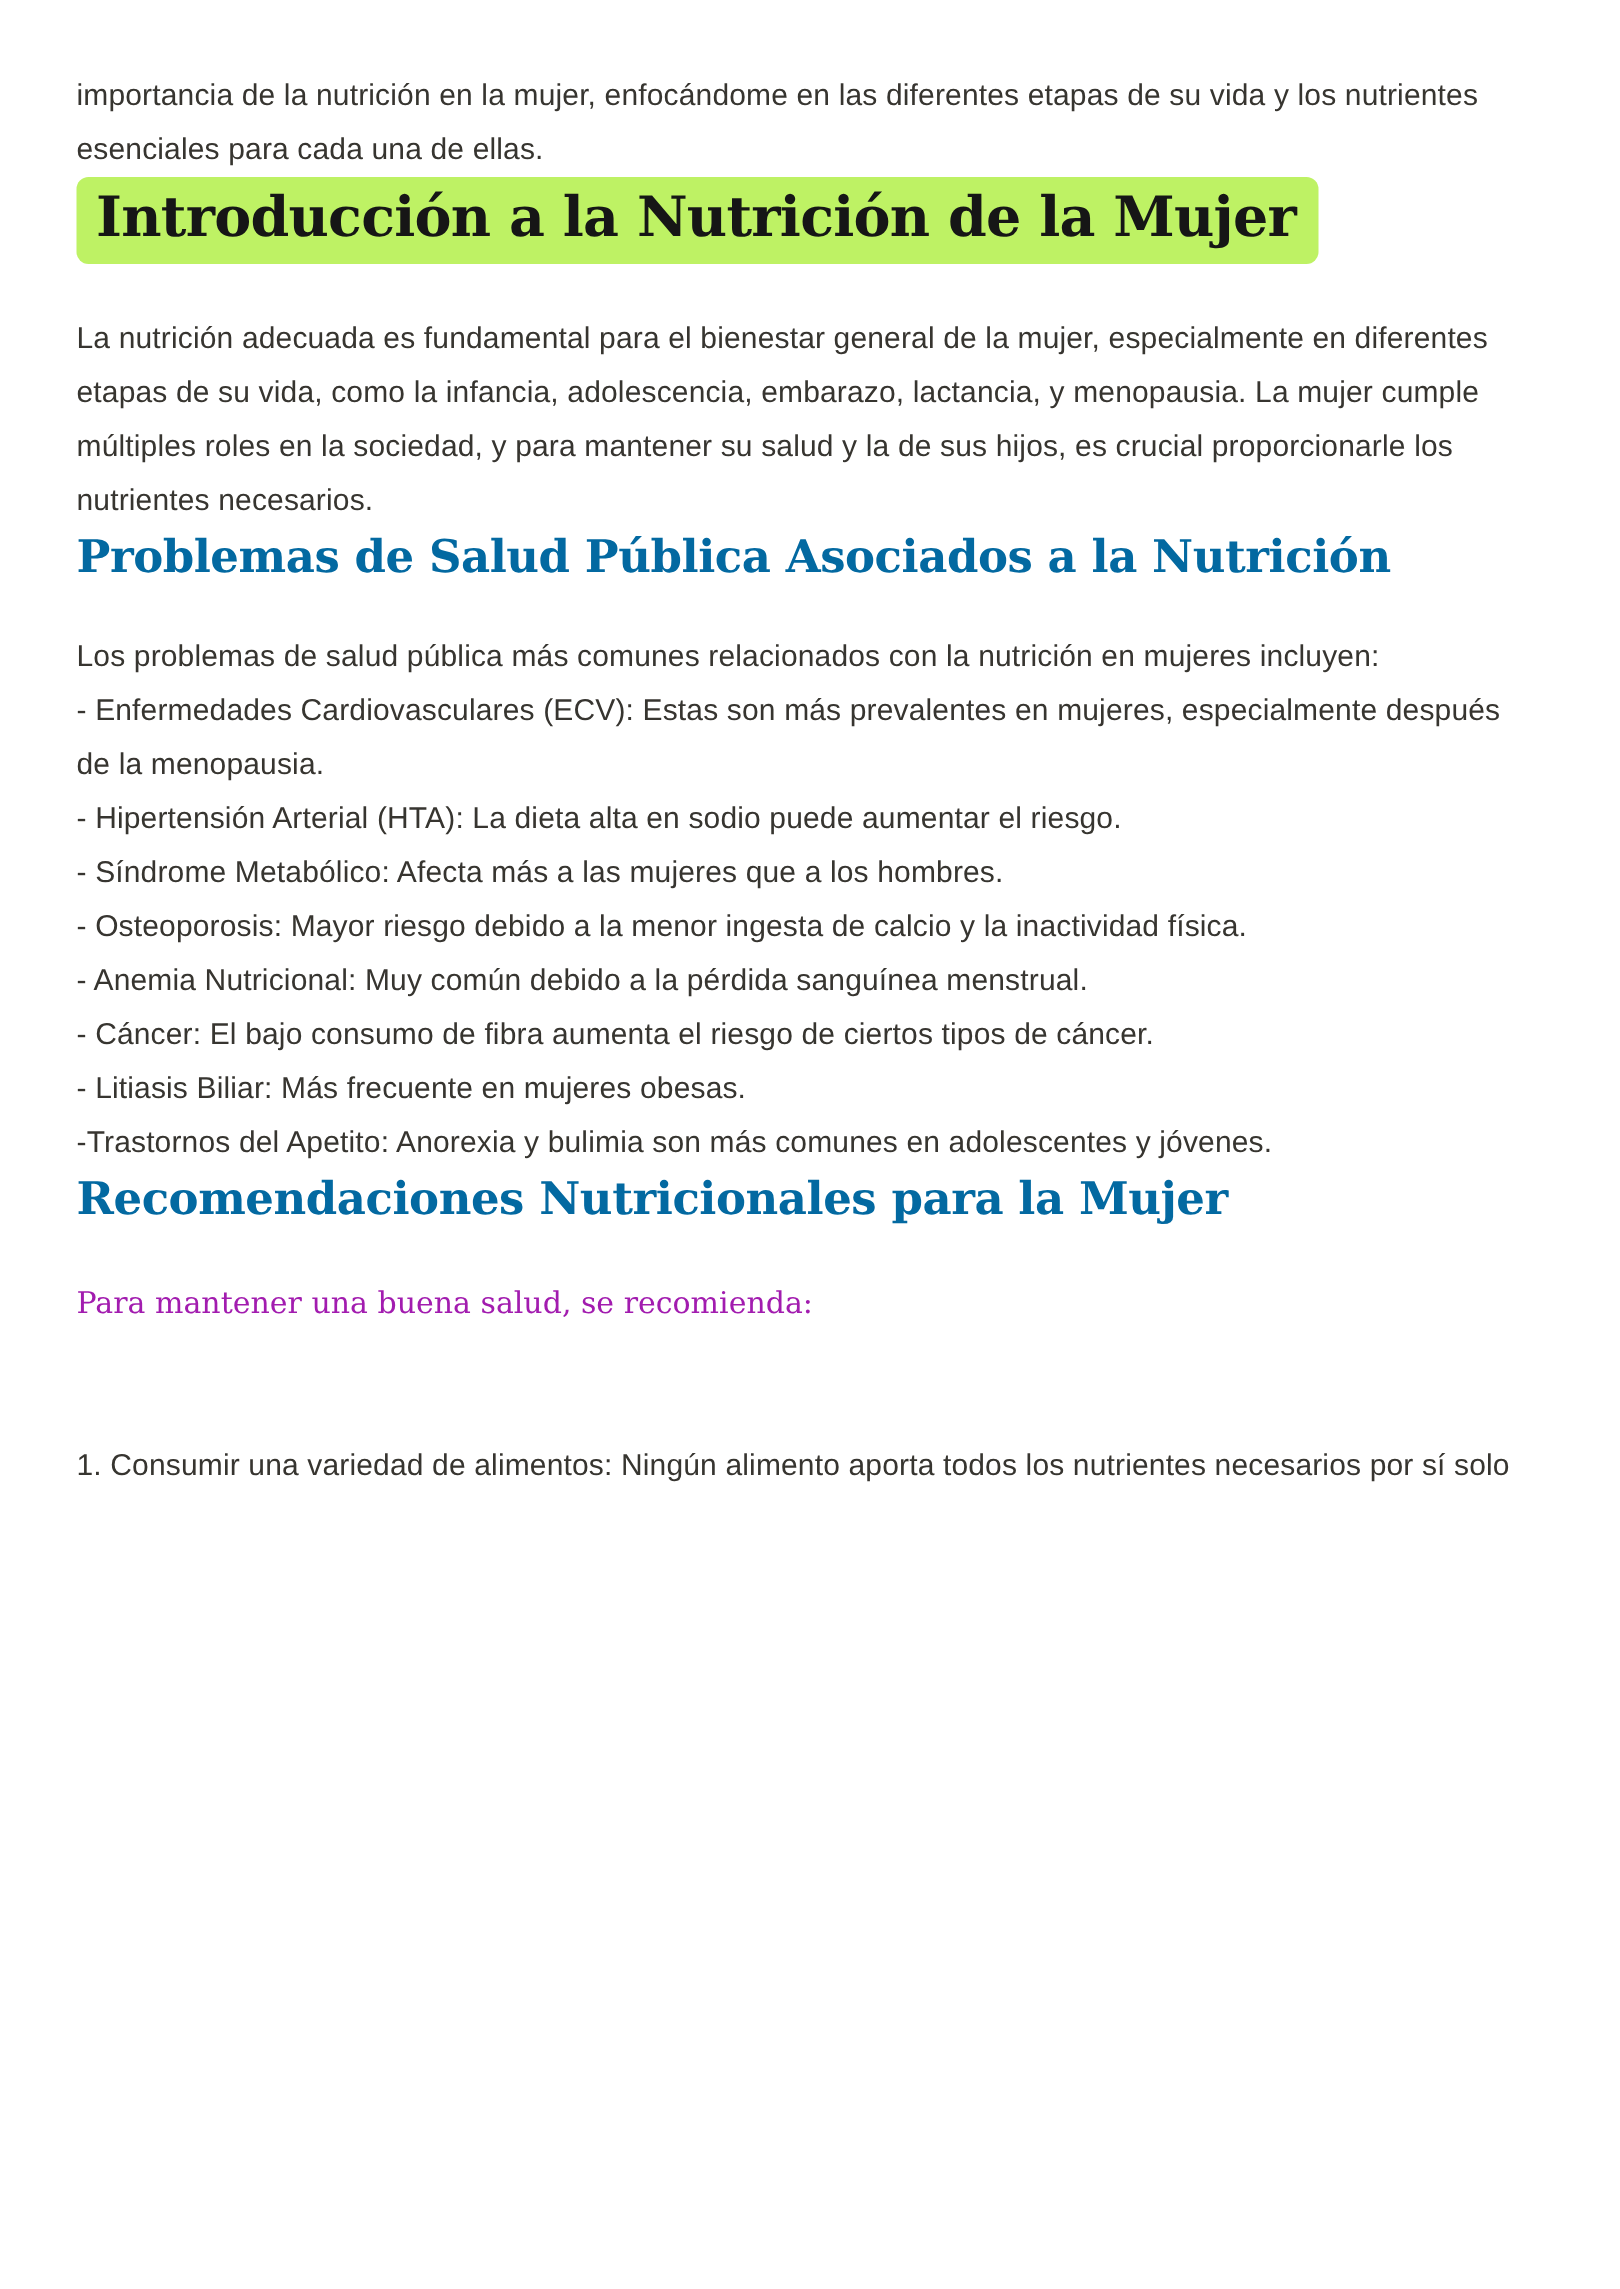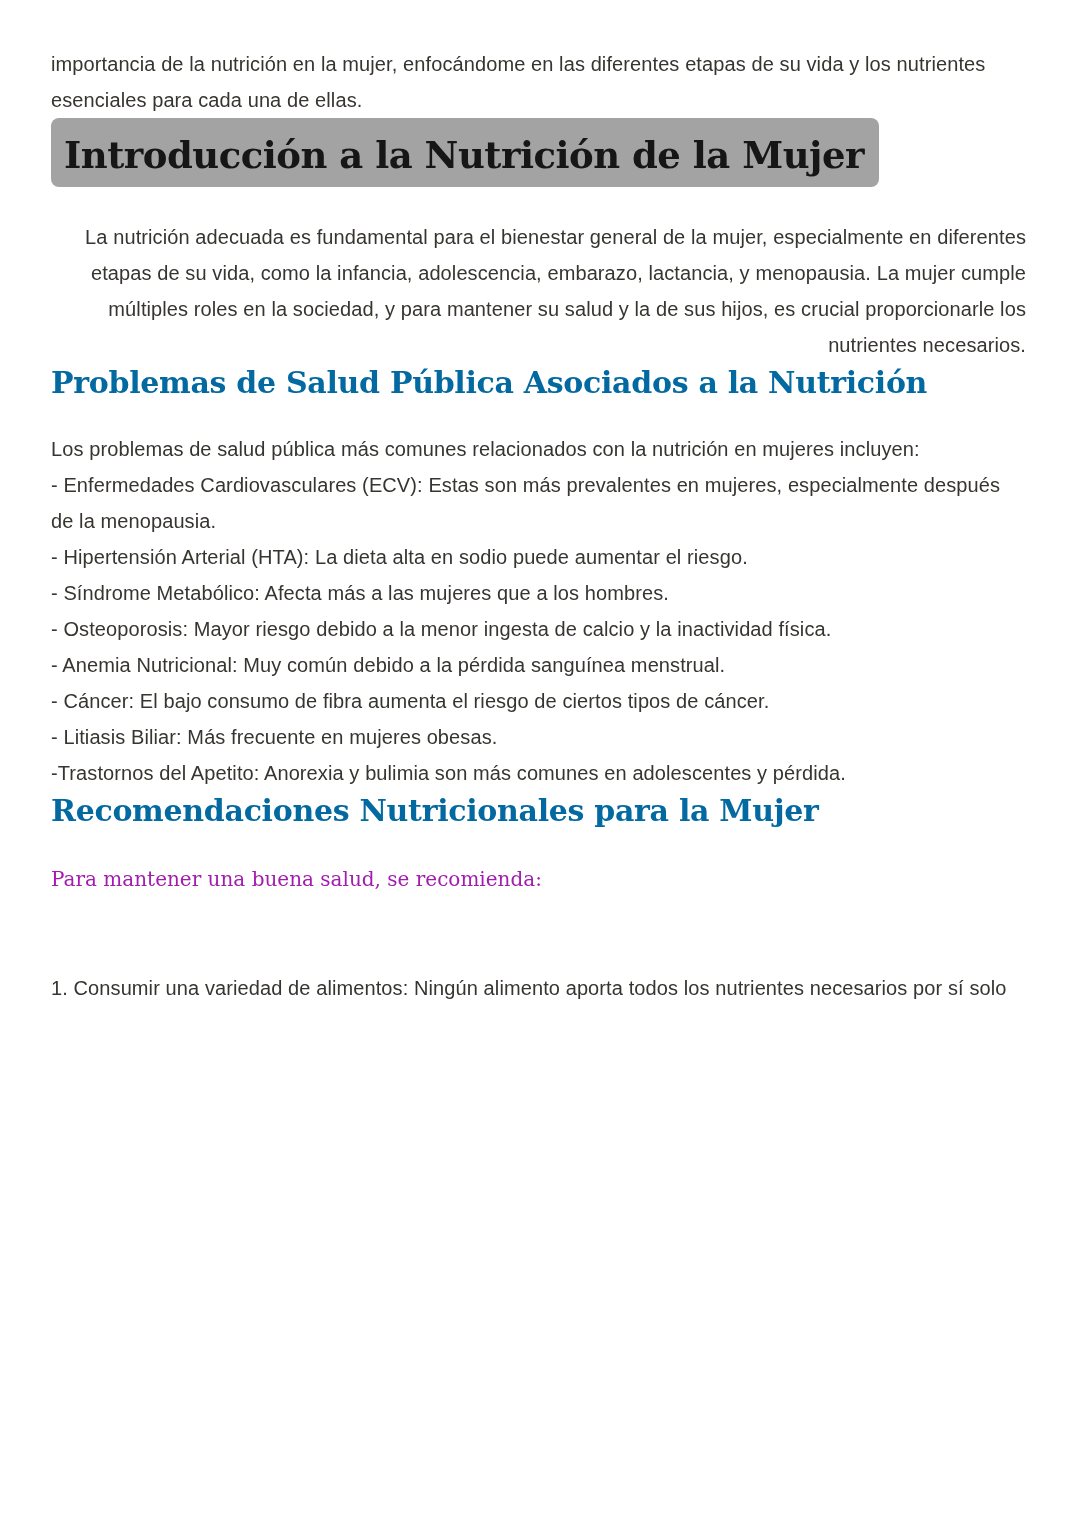--- a/index.html
+++ b/index.html
@@ -27,31 +27,31 @@
     font-size: 20px;
     line-height: 36px;
     color: #373530;
     letter-spacing: 0.1px;
   }
   .intro-para      { margin-bottom: 25px; }
   .h1-wrap         { margin: 0 0 32px 0; }
   h1.doc-h1 {
     display: inline-block;
     margin: 0;
-    padding: 13px 15px 7px 13px;
-    background: #a3a3a3;
+    padding: 2px 15px 7px 13px;
+    background: #bef264;
     border-radius: 8px;
     font-family: "DejaVu Serif", serif;
     font-weight: 700;
     font-size: 37px;
     line-height: 49px;
     color: #161616;
     letter-spacing: -0.5px;
   }
-  .h1-para         { margin-bottom: 20px; text-align: right; }
+  .h1-para         { margin-bottom: 20px; }
   h2.doc-h2 {
     margin: 0 0 28px 0;
     font-family: "DejaVu Serif", serif;
     font-weight: 700;
     font-size: 30px;
     line-height: 40px;
     color: #0369a1;
     letter-spacing: -0.3px;
   }
   .problems-intro  { margin-bottom: 21px; }
@@ -84,21 +84,21 @@
 
   <p class="body-text problems-intro">Los problemas de salud pública más comunes relacionados con la nutrición en mujeres incluyen:</p>
 
   <p class="body-text problem-item">- Enfermedades Cardiovasculares (ECV): Estas son más prevalentes en mujeres, especialmente después de la menopausia.</p>
   <p class="body-text problem-item">- Hipertensión Arterial (HTA): La dieta alta en sodio puede aumentar el riesgo.</p>
   <p class="body-text problem-item">- Síndrome Metabólico: Afecta más a las mujeres que a los hombres.</p>
   <p class="body-text problem-item">- Osteoporosis: Mayor riesgo debido a la menor ingesta de calcio y la inactividad física.</p>
   <p class="body-text problem-item">- Anemia Nutricional: Muy común debido a la pérdida sanguínea menstrual.</p>
   <p class="body-text problem-item">- Cáncer: El bajo consumo de fibra aumenta el riesgo de ciertos tipos de cáncer.</p>
   <p class="body-text problem-item">- Litiasis Biliar: Más frecuente en mujeres obesas.</p>
-  <p class="body-text problem-item">-Trastornos del Apetito: Anorexia y bulimia son más comunes en adolescentes y pérdida.</p>
+  <p class="body-text problem-item">-Trastornos del Apetito: Anorexia y bulimia son más comunes en adolescentes y jóvenes.</p>
 
   <h2 class="doc-h2 recommendations">Recomendaciones Nutricionales para la Mujer</h2>
 
   <p class="serif-text">Para mantener una buena salud, se recomienda:</p>
 
   <p class="body-text recommendation-item">1. Consumir una variedad de alimentos: Ningún alimento aporta todos los nutrientes necesarios por sí solo</p>
 
 </div>
 
 </body></html>

